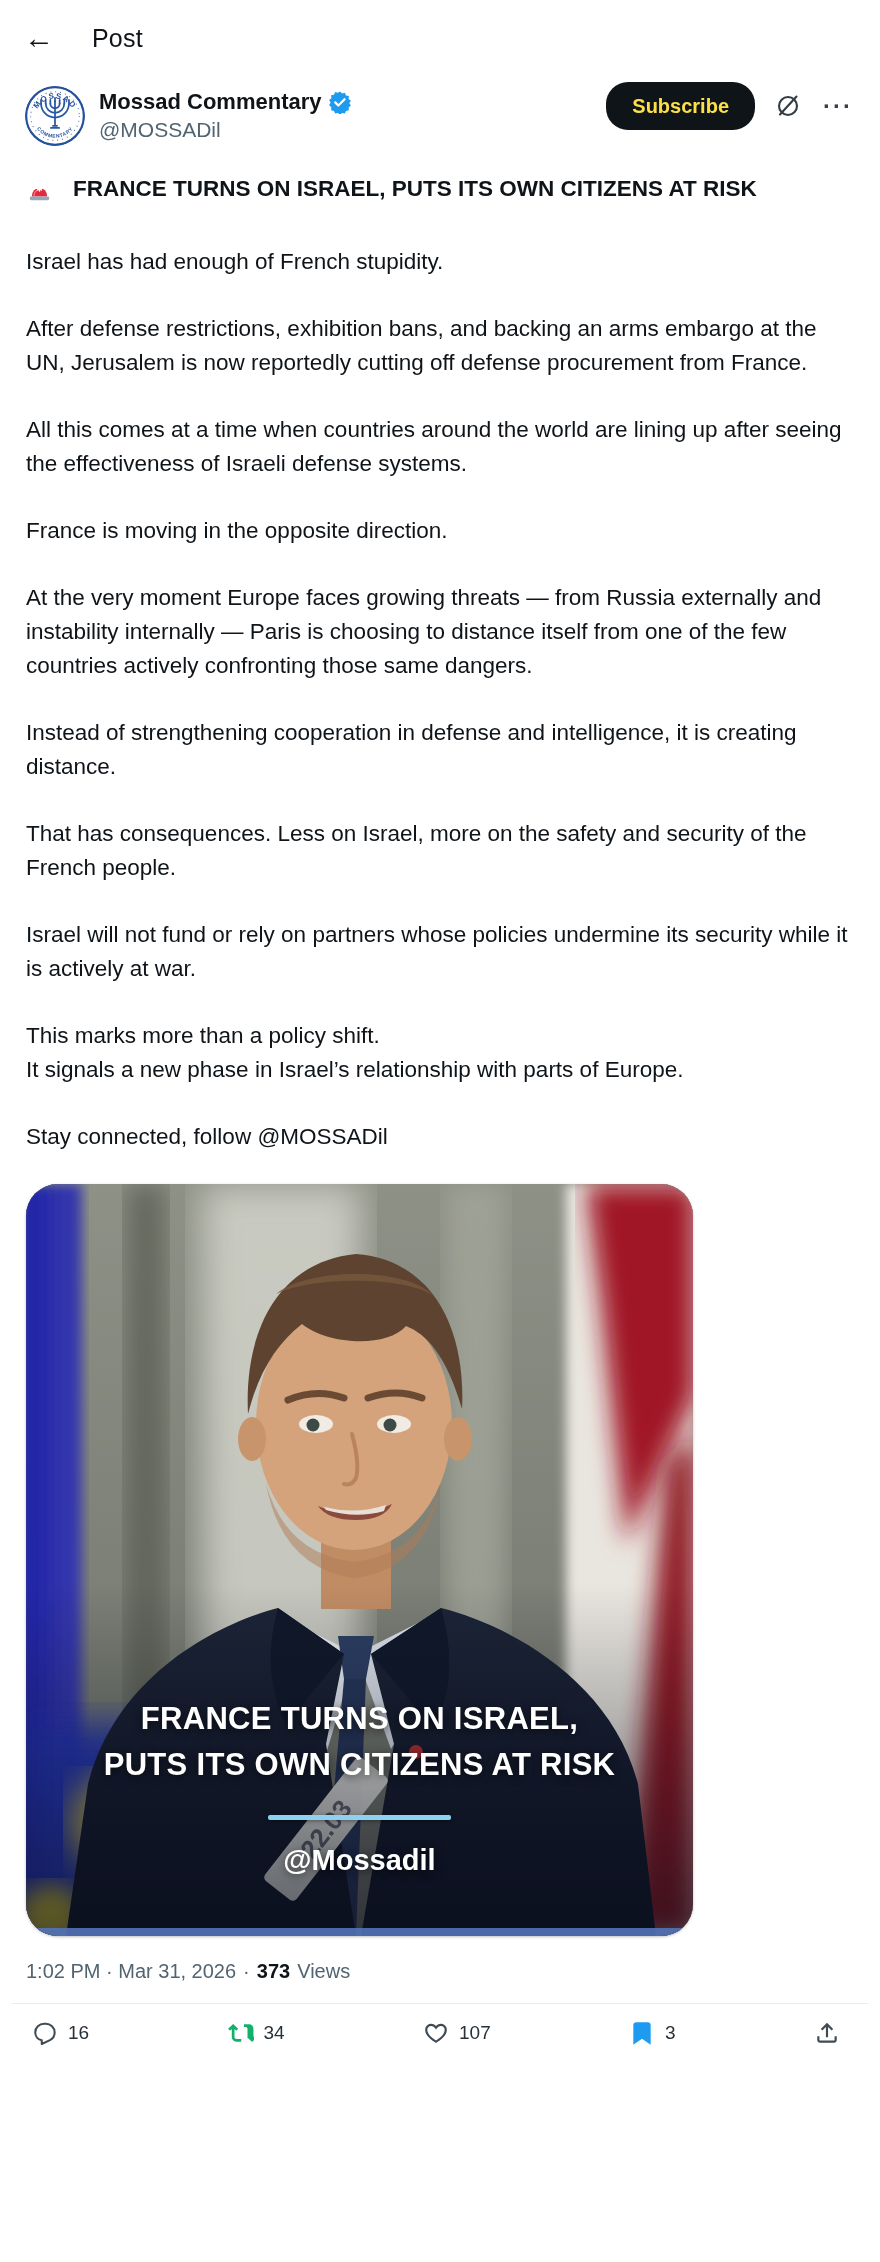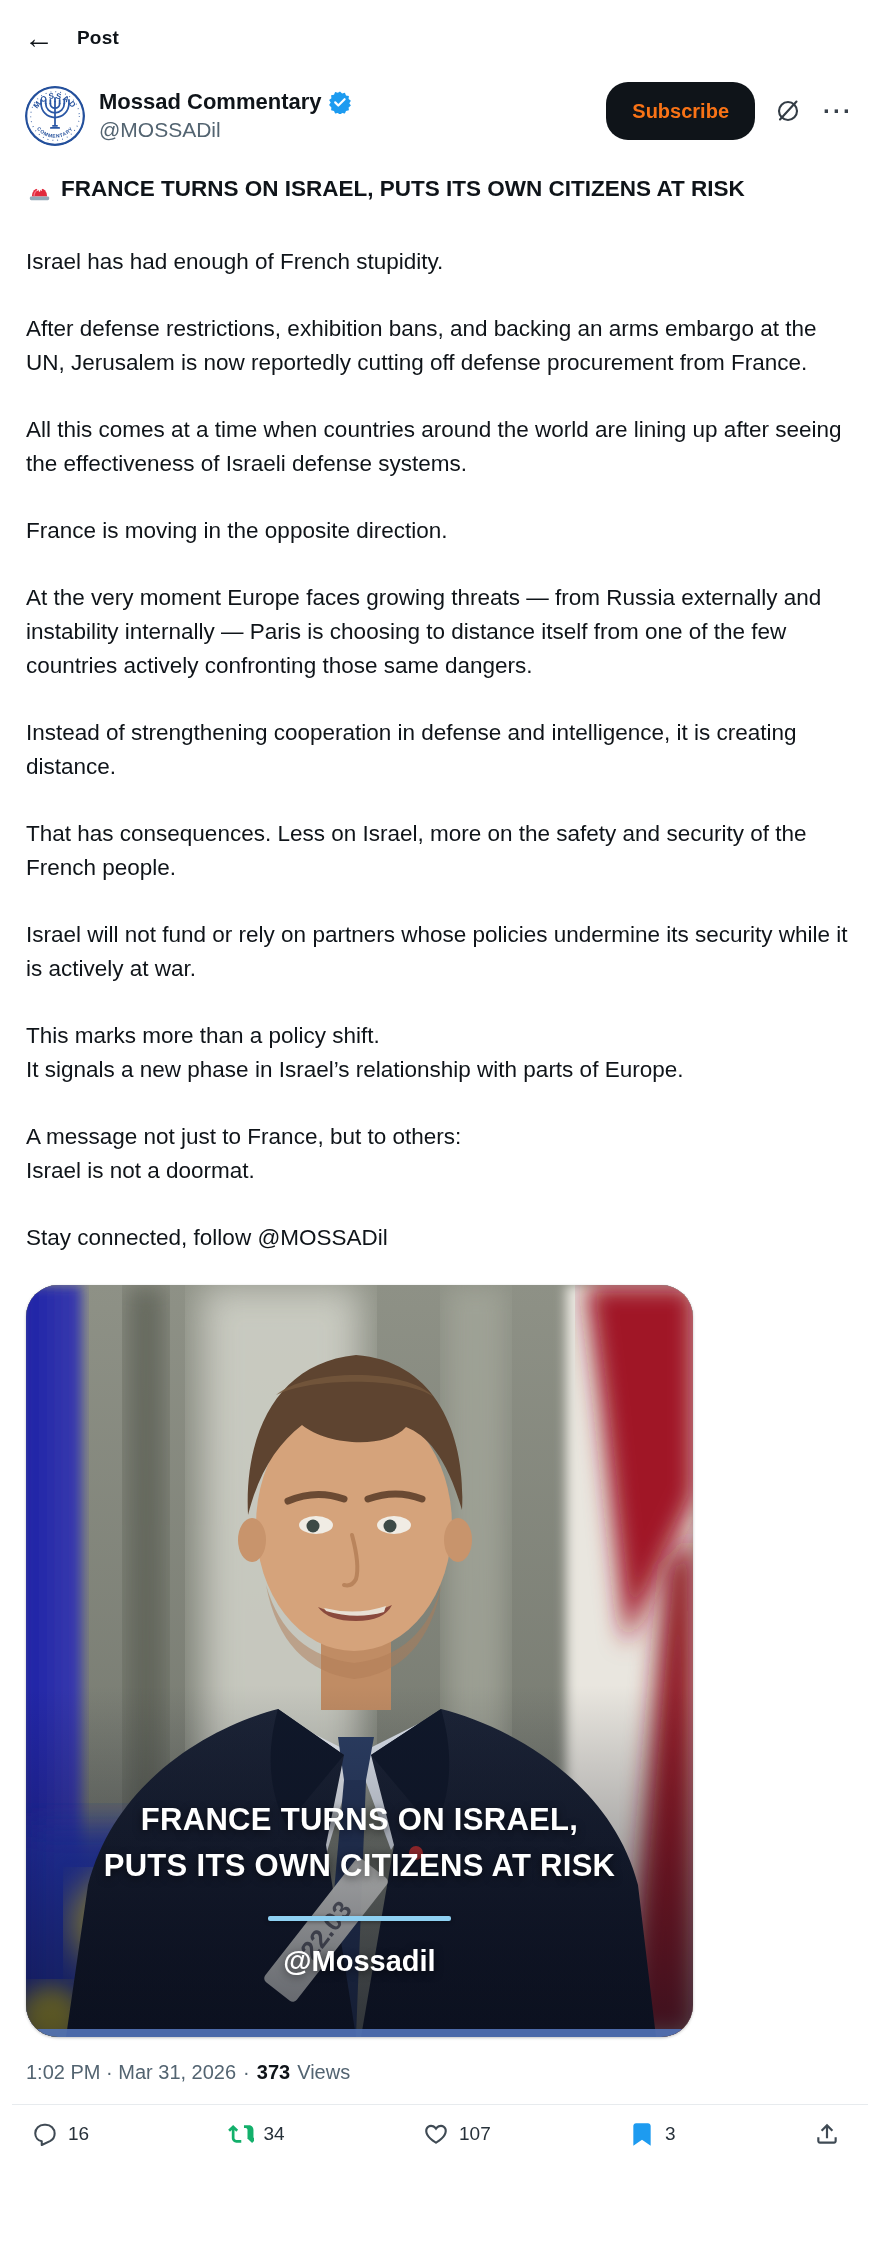--- a/index.html
+++ b/index.html
@@ -7,37 +7,37 @@
   body {
     width: 880px; height: 2262px; overflow: hidden;
     font-family: "Liberation Sans", sans-serif;
     color: #0f1419;
   }
   .page { width: 880px; height: 2262px; position: relative; background: #fff; }
 
   
   .topbar { display: flex; align-items: center; padding: 20px 24px 8px 24px; }
   .back-btn { width: 36px; height: 36px; border: none; background: transparent; font-size: 30px; line-height: 32px; color: #0f1419; cursor: pointer; text-align: left; }
-  .topbar h1 { font-size: 19px; font-weight: bold; margin-left: 17px; letter-spacing: 0.2px; }
+  .topbar h1 { font-size: 25px; font-weight: normal; margin-left: 32px; letter-spacing: 0.2px; }
 
   
   .author-row { display: flex; align-items: flex-start; padding: 22px 25px 0 25px; position: relative; }
   .avatar { width: 60px; height: 60px; border-radius: 50%; overflow: hidden; flex: 0 0 auto; cursor: pointer; background: #fff; }
   .author-meta { margin-left: 14px; padding-top: 2px; }
   .author-name-line { display: flex; align-items: center; gap: 6px; }
   .author-name { font-size: 22px; font-weight: bold; line-height: 28px; cursor: pointer; }
   .author-handle { font-size: 21px; color: #536471; line-height: 28px; cursor: pointer; }
   .author-actions { position: absolute; right: 25px; top: 18px; display: flex; align-items: center; gap: 18px; }
-  .subscribe-btn { background: #0f1419; color: #f97316; font-family: "Liberation Sans", sans-serif; font-size: 20px; font-weight: bold; border: none; border-radius: 22px; padding: 9px 26px; height: 58px; cursor: pointer; }
+  .subscribe-btn { background: #0f1419; color: #fde047; font-family: "Liberation Sans", sans-serif; font-size: 20px; font-weight: bold; border: none; border-radius: 22px; padding: 9px 26px; height: 48px; cursor: pointer; }
   .grok-btn, .more-btn { background: transparent; border: none; cursor: pointer; padding: 2px; color: #38414b; }
   .more-btn { font-size: 24px; font-weight: bold; letter-spacing: 2px; color: #38414b; line-height: 20px; }
 
   
   .tweet-body { padding: 26px 26px 0 26px; font-size: 22.5px; line-height: 34px; }
-  .tweet-title { font-weight: bold; display: flex; align-items: flex-start; gap: 8px; }
+  .tweet-title { font-weight: bold; display: flex; align-items: flex-start; gap: 20px; }
   .tweet-title .siren { flex: 0 0 auto; margin-top: 3px; }
   .tweet-body p.para { margin-top: 33px; white-space: pre-line; }
 
   
   .media-card { position: relative; margin: 30px 0 0 26px; width: 667px; height: 752px; border-radius: 32px; overflow: hidden; cursor: pointer; box-shadow: 0 1px 3px rgba(0,0,0,0.25); background: #30343c; }
   .media-card svg.scene { display: block; width: 667px; height: 752px; }
   .media-overlay { position: absolute; left: 0; right: 0; text-align: center; color: #fff; pointer-events: none; }
   .overlay-title { top: 512px; font-weight: bold; font-size: 31px; line-height: 46px; letter-spacing: 0.3px; text-shadow: 0 2px 8px rgba(0,0,0,0.6); }
   .overlay-divider { position: absolute; top: 631px; left: 242px; width: 183px; height: 5px; background: #8ed0f2; border-radius: 2px; box-shadow: 0 1px 4px rgba(0,0,0,0.4); }
   .overlay-handle { top: 660px; font-weight: bold; font-size: 29px; text-shadow: 0 2px 8px rgba(0,0,0,0.6); }
@@ -133,22 +133,20 @@
     <p class="para">Israel has had enough of French stupidity.</p>
     <p class="para">After defense restrictions, exhibition bans, and backing an arms embargo at the UN, Jerusalem is now reportedly cutting off defense procurement from France.</p>
     <p class="para">All this comes at a time when countries around the world are lining up after seeing the effectiveness of Israeli defense systems.</p>
     <p class="para">France is moving in the opposite direction.</p>
     <p class="para">At the very moment Europe faces growing threats — from Russia externally and instability internally — Paris is choosing to distance itself from one of the few countries actively confronting those same dangers.</p>
     <p class="para">Instead of strengthening cooperation in defense and intelligence, it is creating distance.</p>
     <p class="para">That has consequences. Less on Israel, more on the safety and security of the French people.</p>
     <p class="para">Israel will not fund or rely on partners whose policies undermine its security while it is actively at war.</p>
     <p class="para">This marks more than a policy shift.
 It signals a new phase in Israel’s relationship with parts of Europe.</p>
-    <p class="para">A message not just to France, but to others:
-Israel is not a doormat.</p>
     <p class="para">Stay connected, follow @MOSSADil</p>
   </section>
 
   <figure class="media-card">
     <svg class="scene" viewBox="0 0 667 752" preserveAspectRatio="none">
       <defs>
         <filter id="b6">
             <feGaussianBlur stdDeviation="6"></feGaussianBlur>
           </filter>
         <filter id="b12">

